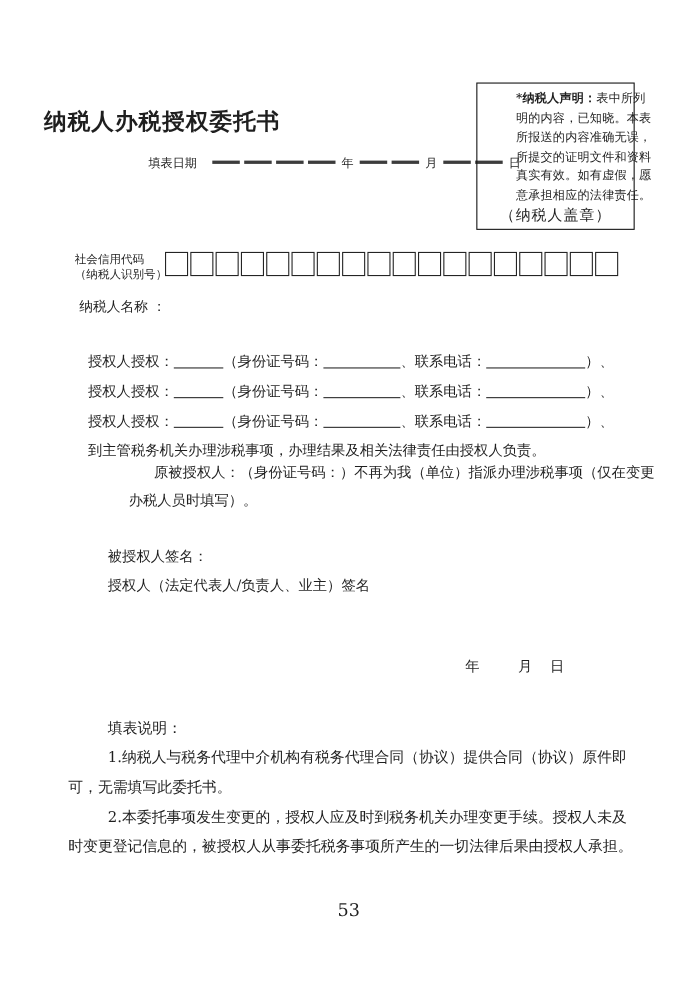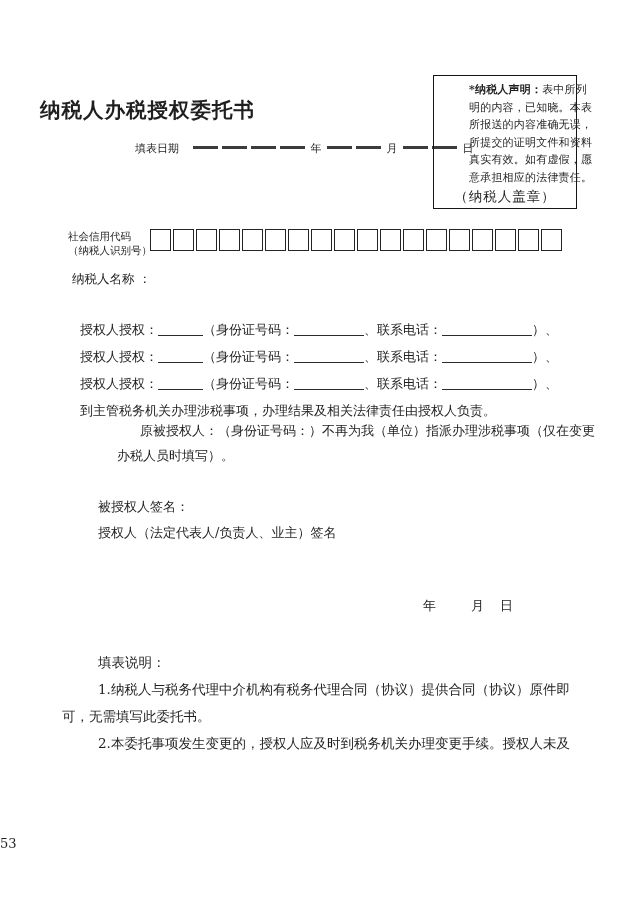--- a/index.html
+++ b/index.html
@@ -106,21 +106,21 @@
 
   
   .notes {
     left: 62px; top: 649px; width: 526px;
     font-size: 13.5px; line-height: 27px;
   }
   .notes .indent2 { padding-left: 36px; }
 
   .page-number {
     left: 0; top: 818px; width: 100%;
-    text-align: left; font-size: 13px; margin-top: 18px;
+    text-align: center; font-size: 16px;
   }
 </style>
 </head>
 <body>
 
 <h1 class="abs title">纳税人办税授权委托书</h1>
 
 <div class="abs date-line">
   <span>填表日期</span><span class="bar-gap"></span><span class="bar"></span><span class="bar"></span><span class="bar"></span><span class="bar"></span>
   <span>年</span>
@@ -175,15 +175,16 @@
 
 <div class="abs sign-date">
   <span class="y">年</span><span class="m">月</span><span>日</span>
 </div>
 
 <div class="abs notes">
   <div class="indent2">填表说明：</div>
   <div class="indent2">1.纳税人与税务代理中介机构有税务代理合同（协议）提供合同（协议）原件即</div>
   <div>可，无需填写此委托书。</div>
   <div class="indent2">2.本委托事项发生变更的，授权人应及时到税务机关办理变更手续。授权人未及</div>
+  <div>时变更登记信息的，被授权人从事委托税务事项所产生的一切法律后果由授权人承担。</div>
 </div>
 
 <div class="abs page-number">53</div>
 
 </body></html>

